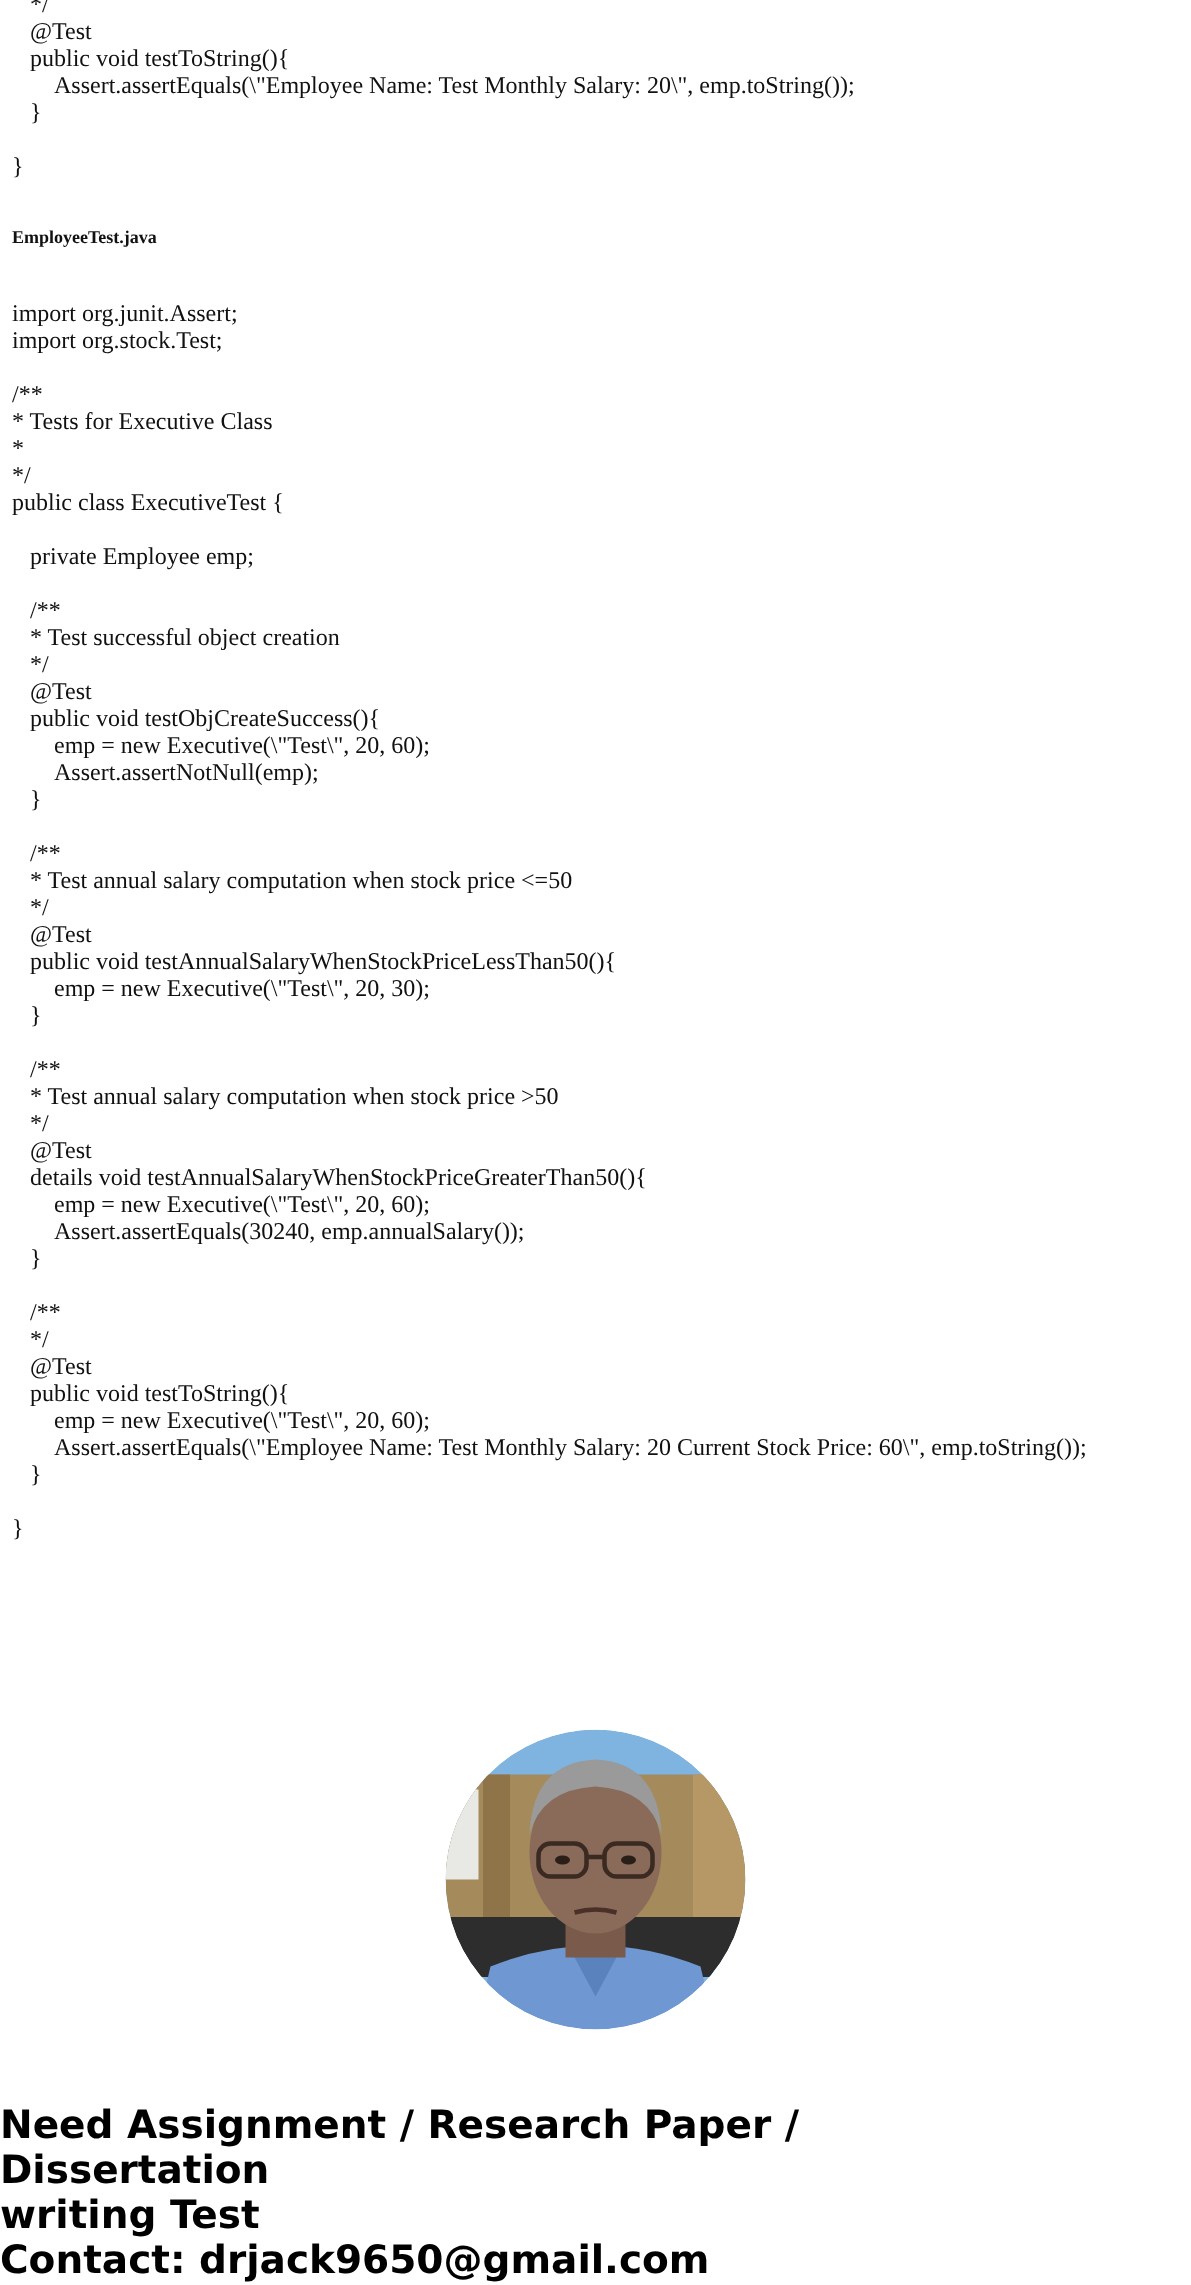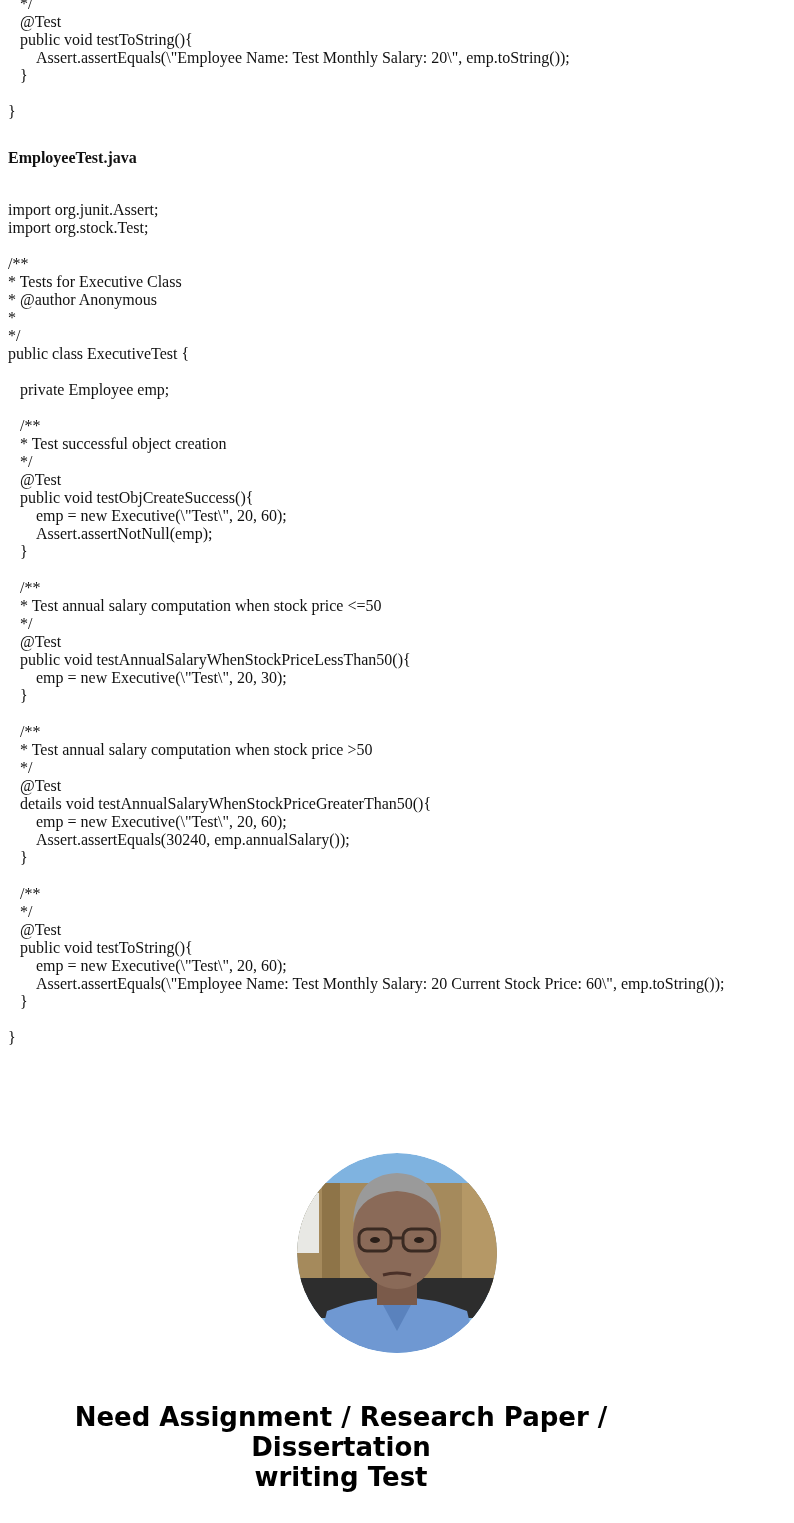--- a/index.html
+++ b/index.html
@@ -26,21 +26,21 @@
     .line {
       white-space: pre;
       height: 18px;
       display: block;
     }
     .line.gap { height: 18px; }
     .ind1 { padding-left: 12px; }
     .ind2 { padding-left: 28px; }
     .file-title {
       font-weight: bold;
-      font-size: 16px;
+      font-size: 12px;
       display: block;
       margin: 0;
     }
     .cutoff {
       position: absolute;
       left: 0;
       top: 1122px;
       width: 794px;
       height: 4px;
       overflow: hidden;
@@ -59,21 +59,21 @@
       width: 200px;
       height: 200px;
       border-radius: 50%;
       overflow: hidden;
     }
     .promo {
       position: absolute;
       left: 0;
       top: 1402px;
       width: 682px;
-      text-align: center;
+      text-align: left;
       font-family: "DejaVu Sans", sans-serif;
       font-weight: bold;
       font-size: 26px;
       line-height: 30px;
       color: #000000;
     }
     .promo span { display: block; }
   </style>
 </head>
 <body>
@@ -92,21 +92,20 @@
   <div style="height:28px"></div>
   <span class="file-title">EmployeeTest.java</span>
   <div style="height:34px"></div>
 
   <div>
     <span class="line">import org.junit.Assert;</span>
     <span class="line">import org.stock.Test;</span>
     <span class="line gap"></span>
     <span class="line">/**</span>
     <span class="line">* Tests for Executive Class</span>
-    <span class="line">* @author Anonymous</span>
     <span class="line">*</span>
     <span class="line">*/</span>
     <span class="line">public class ExecutiveTest {</span>
     <span class="line gap"></span>
     <span class="line ind1">private Employee emp;</span>
     <span class="line gap"></span>
     <span class="line ind1">/**</span>
     <span class="line ind1">* Test successful object creation</span>
     <span class="line ind1">*/</span>
     <span class="line ind1">@Test</span>
@@ -173,13 +172,14 @@
       <ellipse cx="78" cy="87" rx="5" ry="3" fill="#2a1e18"></ellipse>
       <ellipse cx="122" cy="87" rx="5" ry="3" fill="#2a1e18"></ellipse>
       <path d="M86 122 Q100 118 114 122" stroke="#4a3028" stroke-width="3" fill="none"></path>
     </g>
   </svg>
 </div>
 
 <div class="promo">
   <span>Need Assignment / Research Paper / Dissertation</span>
   <span>writing Test</span>
+  <span>Contact: drjack9650@gmail.com</span>
 </div>
 
 </body></html>

